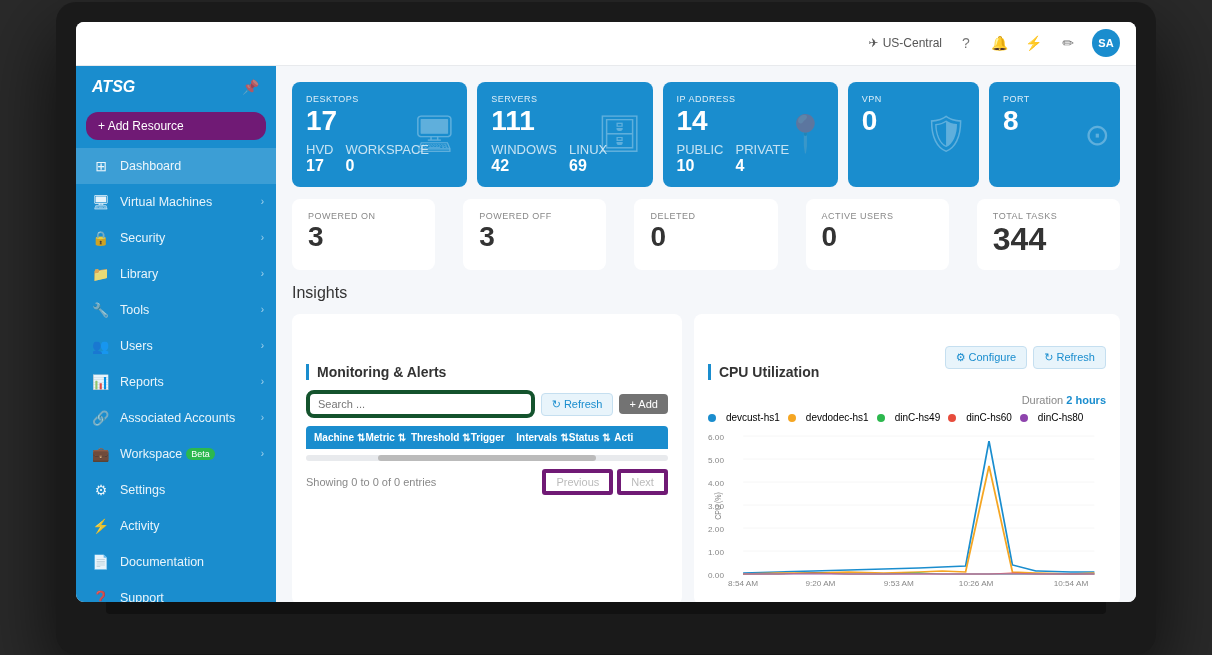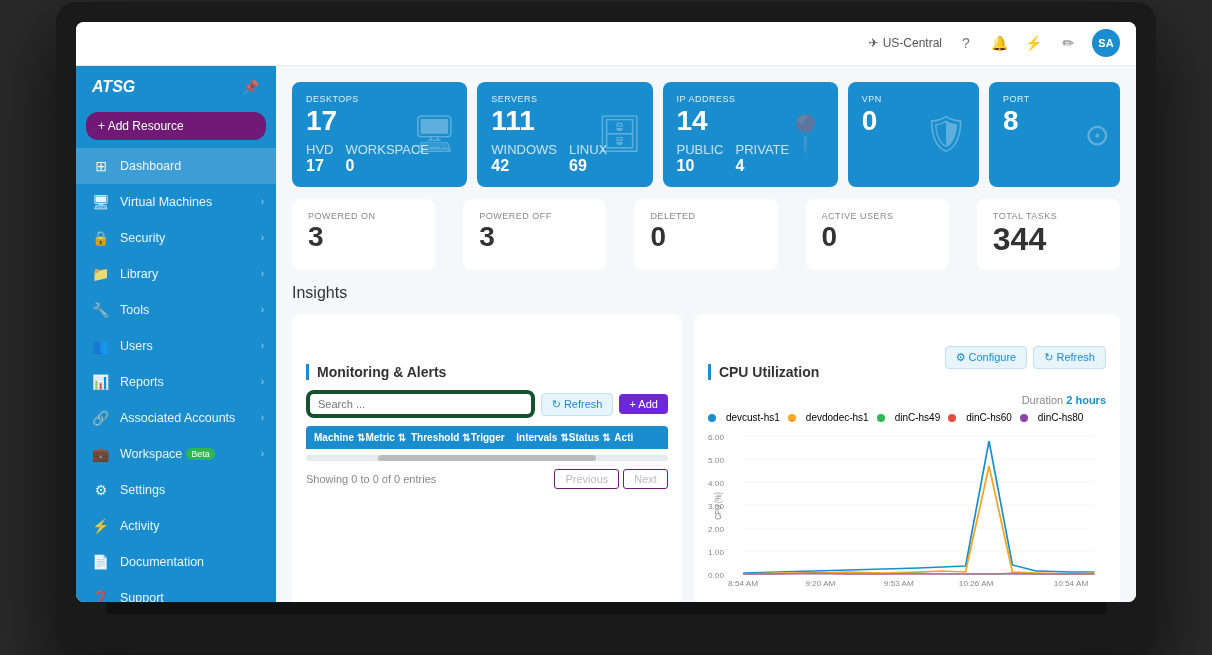--- a/index.html
+++ b/index.html
@@ -287,21 +287,21 @@
       display: flex;
       align-items: center;
       gap: 3px;
     }
     .btn-refresh {
       background: #e8f4fb;
       color: #1a8dce;
       border: 1px solid #c5dff0;
     }
     .btn-add {
-      background: #6d28d9;
+      background: #737373;
       color: white;
     }
     .table-header {
       display: flex;
       background: #1a8dce;
       border-radius: 4px 4px 0 0;
       padding: 6px 8px;
     }
     .table-col {
       color: white;
@@ -332,21 +332,21 @@
     }
     .showing-text {
       font-size: 11px;
       color: #888;
     }
     .pagination-btns {
       display: flex;
       gap: 4px;
     }
     .page-btn {
-      border: 1px solid #701a75;
+      border: 4px solid #701a75;
       background: white;
       border-radius: 3px;
       padding: 3px 10px;
       font-size: 11px;
       cursor: pointer;
       color: #555;
     }
     .page-btn.disabled {
       color: #bbb;
     }

